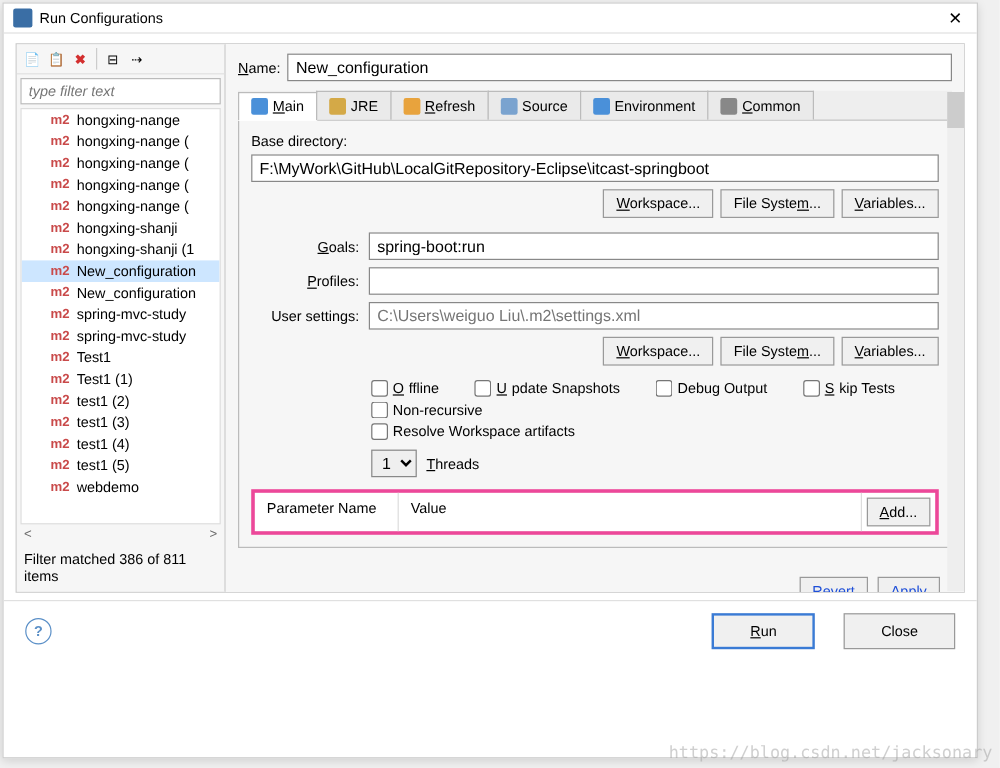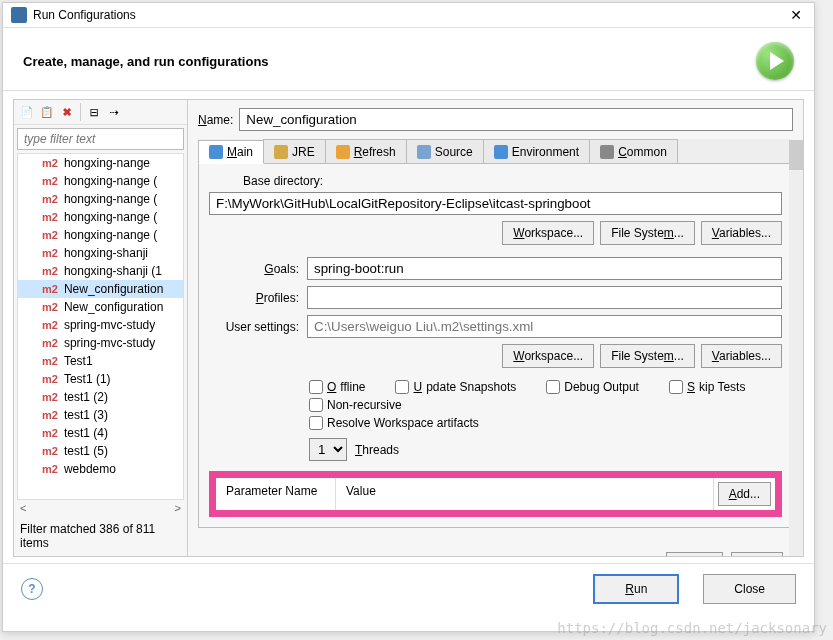--- a/index.html
+++ b/index.html
@@ -26,36 +26,36 @@
 .filter-status { padding: 6px 6px; font-size: 12px; }
 .right-panel { flex: 1; padding: 8px 10px; overflow-y: auto; background: #f6f6f6; position: relative; }
 .name-row { display: flex; align-items: center; gap: 6px; margin-bottom: 8px; }
 .name-row label { }
 .name-row input { flex: 1; padding: 3px 6px; border: 1px solid #888; }
 .tabs { display: flex; border-bottom: 1px solid #bbb; background: #eee; }
 .tab { display: flex; align-items: center; gap: 4px; padding: 4px 10px; border: 1px solid #bbb; border-bottom: none; margin-right: -1px; background: #eaeaea; cursor: pointer; font-size: 12px; }
 .tab.active { background: #fff; border-bottom: 1px solid #fff; position: relative; top: 1px; }
 .tab-icon { width: 14px; height: 14px; display: inline-block; }
 .tab-panel { border: 1px solid #bbb; border-top: none; padding: 10px; background: #f6f6f6; }
-.section-label { margin-bottom: 4px; margin-left: 34px; }
+.section-label { margin-bottom: 4px; }
 .full-input { width: 100%; padding: 3px 6px; border: 1px solid #888; margin-bottom: 6px; background: #fff; }
 .btn-row { display: flex; gap: 6px; justify-content: flex-end; margin-bottom: 12px; }
 .btn { padding: 4px 10px; border: 1px solid #999; background: #f0f0f0; cursor: pointer; font-size: 12px; }
 .btn.primary { border: 2px solid #3a7bd5; }
 .btn.disabled { color: #1d4ed8; cursor: default; margin-top: 14px; }
 .form-row { display: flex; align-items: center; margin-bottom: 6px; gap: 8px; }
 .form-row label { width: 90px; text-align: right; }
 .form-row input[type="text"] { flex: 1; padding: 3px 6px; border: 1px solid #888; background: #fff; }
 .form-row input.placeholder { color: #999; }
 .checks { display: flex; flex-wrap: wrap; gap: 4px 30px; margin: 8px 0 8px 100px; }
 .check { display: flex; align-items: center; gap: 4px; }
 .check input { width: 14px; height: 14px; }
 .threads-row { display: flex; align-items: center; gap: 8px; margin: 6px 0 10px 100px; }
 .threads-row select { padding: 2px 4px; border: 1px solid #888; }
-.param-grid { display: flex; border: 7px solid #ec4899; background: #fff; }
+.param-grid { display: flex; border: 3px solid #ec4899; background: #fff; }
 .param-col { padding: 6px 10px; border-right: 1px solid #ddd; }
 .param-col:first-child { width: 120px; }
 .param-col:nth-child(2) { flex: 1; }
 .param-btns { display: flex; flex-direction: column; padding: 4px; }
 .bottom-actions { display: flex; justify-content: flex-end; gap: 8px; padding: 10px; }
 .footer { display: flex; justify-content: space-between; align-items: center; padding: 10px 18px; border-top: 1px solid #e0e0e0; }
 .help-icon { width: 22px; height: 22px; border: 1.5px solid #5a8fc7; border-radius: 50%; display: flex; align-items: center; justify-content: center; color: #5a8fc7; font-weight: bold; cursor: pointer; }
 .footer-btns { display: flex; gap: 24px; }
 .footer-btns .btn { padding: 6px 30px; }
 .watermark { position: absolute; bottom: 4px; right: 6px; color: rgba(160,160,160,0.5); font-size: 14px; font-family: monospace; pointer-events: none; }
@@ -69,24 +69,20 @@
 
 <div class="dialog">
   <div class="titlebar">
     <div class="titlebar-left">
       <span class="titlebar-icon"></span>
       <span>Run Configurations</span>
     </div>
     <span class="close-x">✕</span>
   </div>
 
-  <div class="header">
-    <h2>Create, manage, and run configurations</h2>
-    <div class="run-icon-big"></div>
-  </div>
 
   <div class="content">
     <div class="left-panel">
       <div class="toolbar">
         <span class="tb-btn">📄</span>
         <span class="tb-btn">📋</span>
         <span class="tb-btn red-x">✖</span>
         <span style="border-left:1px solid #ccc;margin:0 2px"></span>
         <span class="tb-btn">⊟</span>
         <span class="tb-btn">⇢</span>

